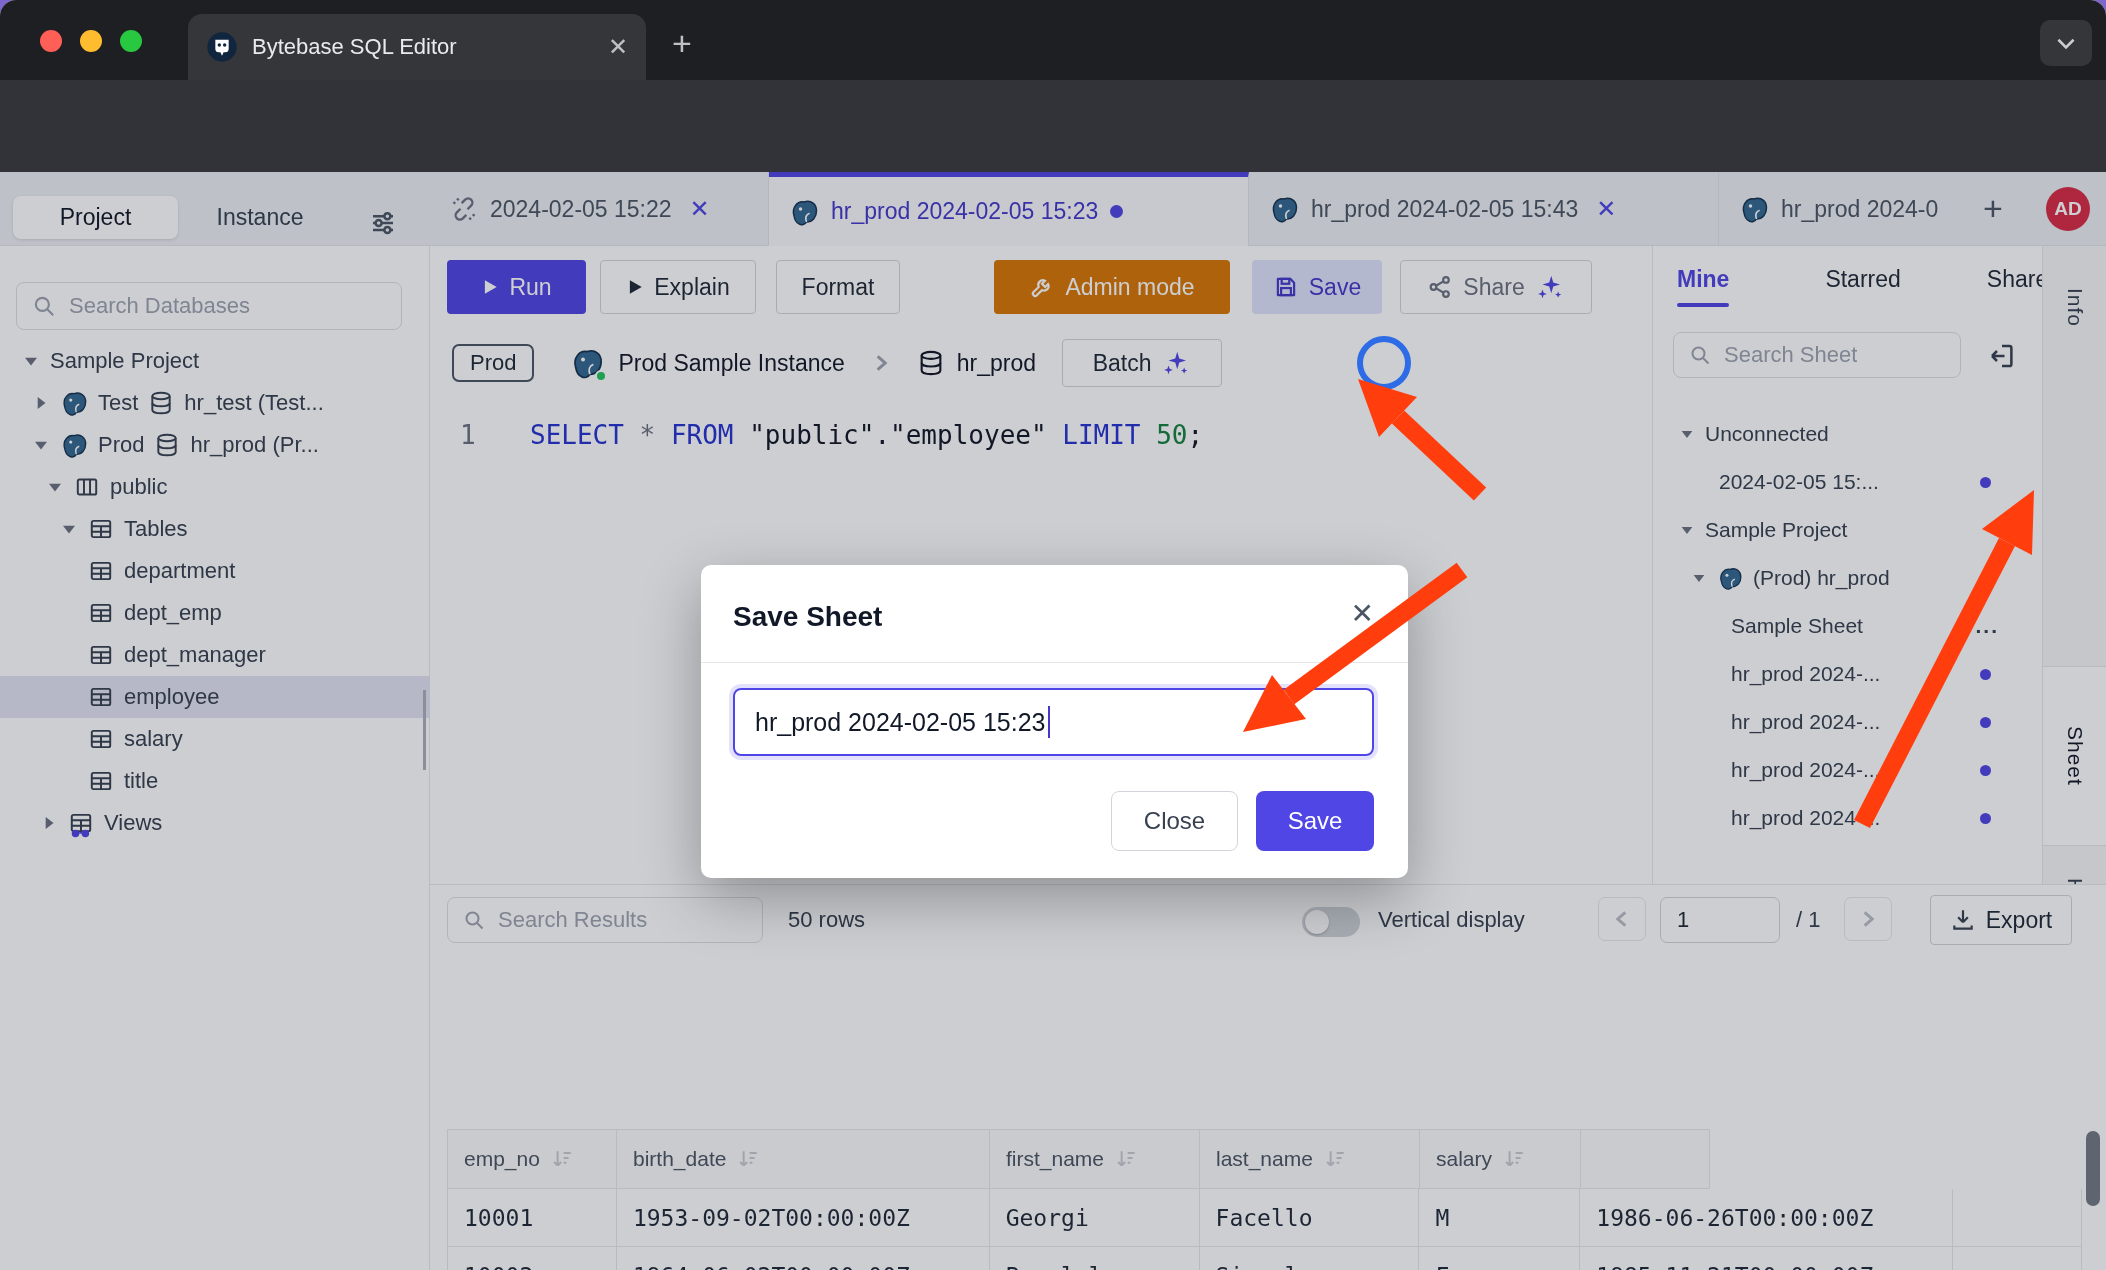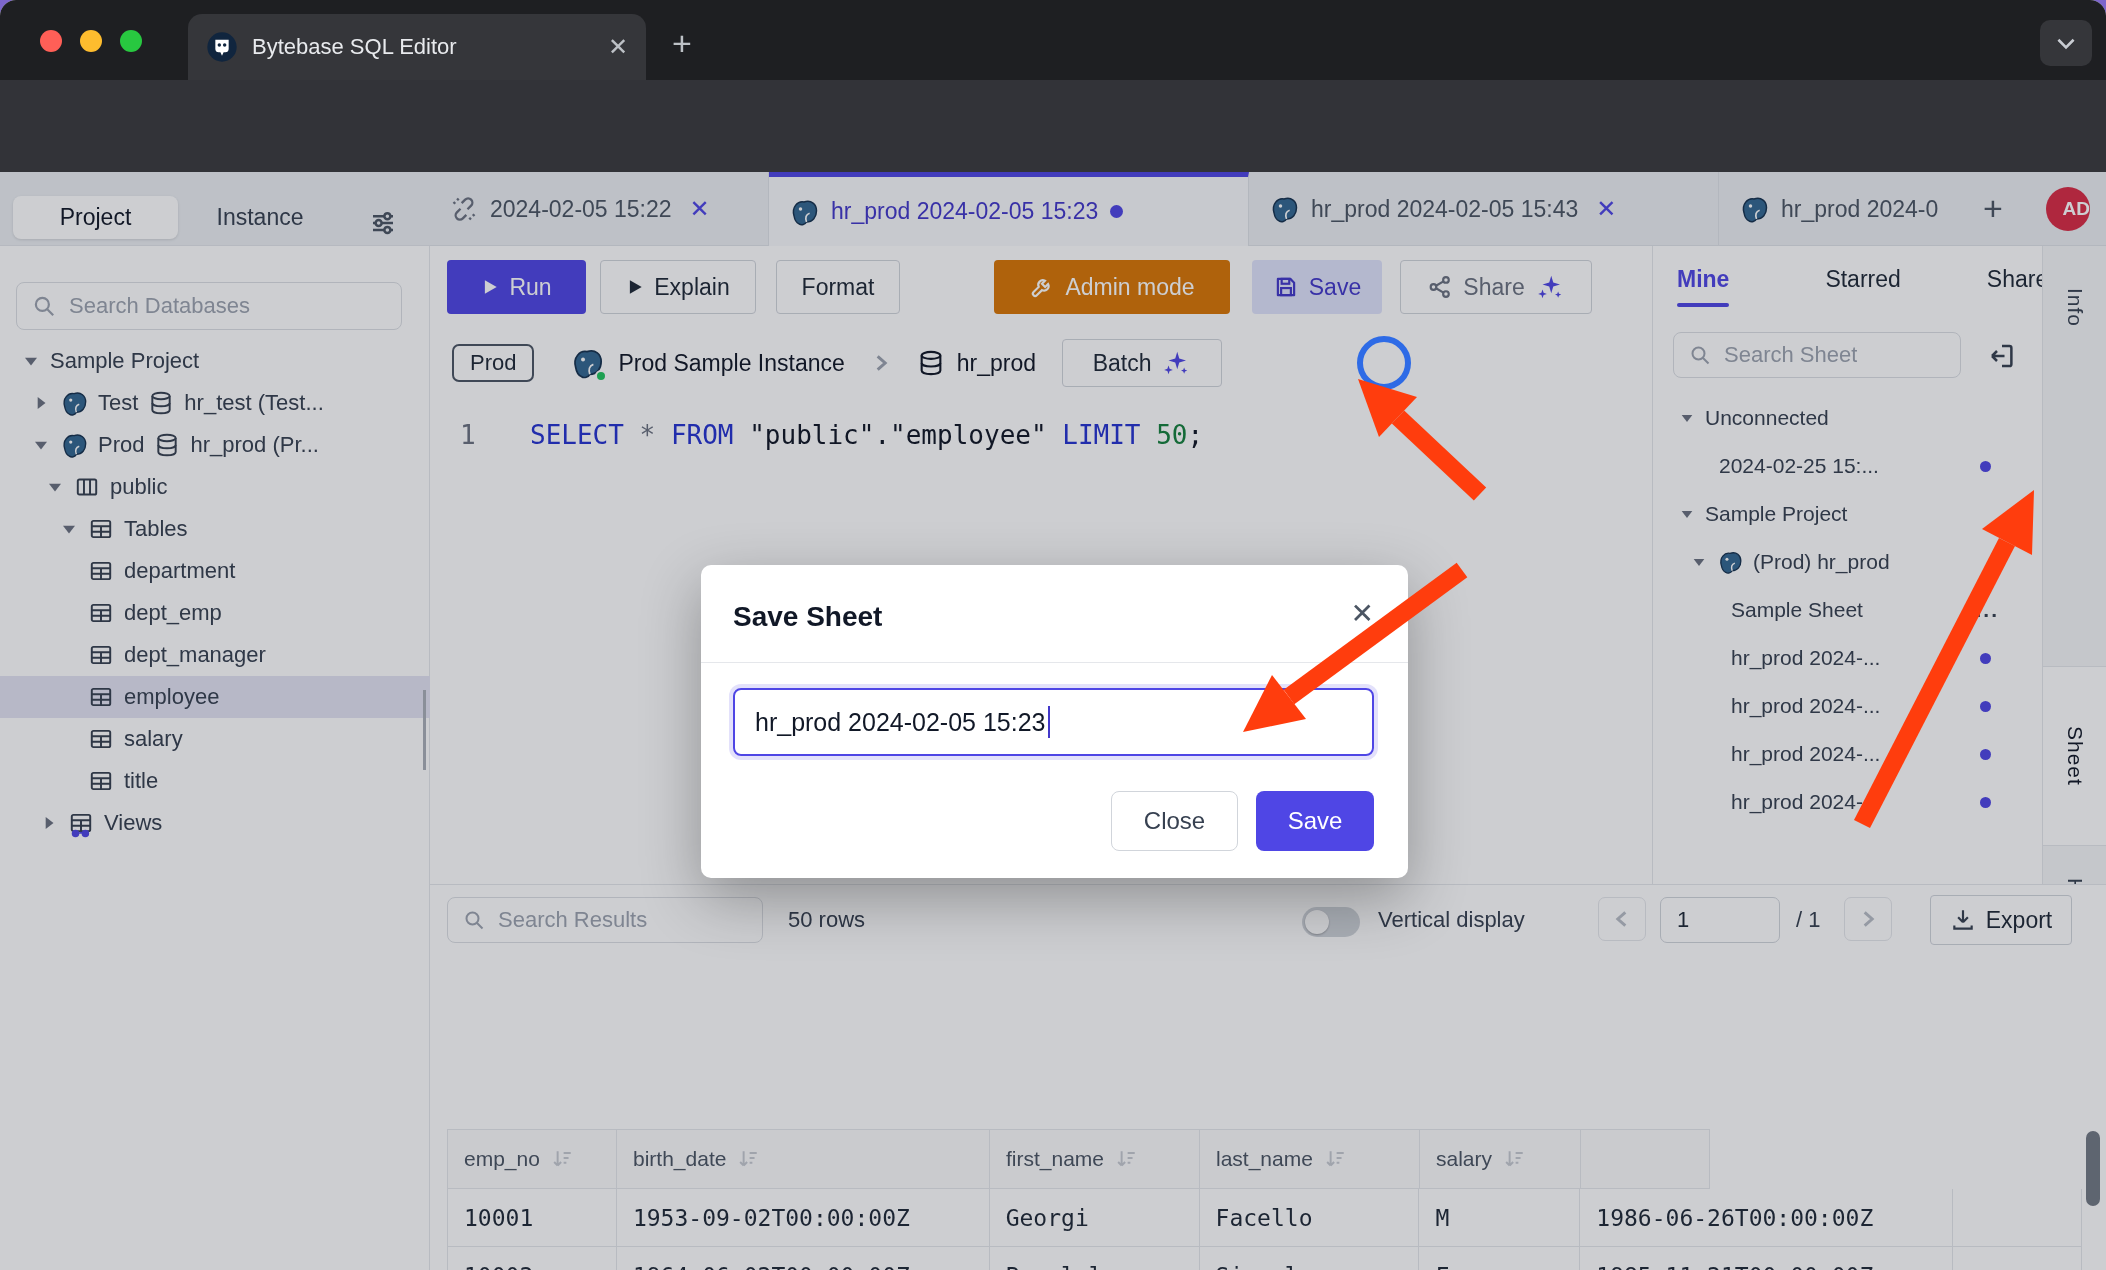--- a/index.html
+++ b/index.html
@@ -30,21 +30,21 @@
   .trow{height:42px;display:flex;align-items:center;gap:10px;font-size:22px;color:#374151;white-space:nowrap;overflow:hidden}
   .trow.sel{background:#e3e4f3}
   .splitter{position:absolute;left:422px;top:518px;width:12px;height:80px;display:flex;gap:4px;justify-content:center}
   .splitter i{width:3px;height:80px;background:#aab0b9;display:block}
   
   .etabs{position:absolute;left:430px;top:0;width:1676px;height:74px;background:#eceff3;border-bottom:1px solid #dfe2e7;display:flex}
   .etab{height:74px;display:flex;align-items:center;gap:12px;padding:16px 20px;border-right:1px solid #dfe2e7;font-size:23px;color:#4b5563;white-space:nowrap;overflow:hidden}
   .etab .x{color:#4f46e5;font-size:24px;margin-left:6px}
   .etab.active{background:#f8f9fb;border-top:5px solid #4f46e5;color:#4338ca}
   .dot{width:13px;height:13px;border-radius:50%;background:#4f46e5;display:inline-block}
-  .avatar{position:absolute;left:2046px;top:15px;width:44px;height:44px;border-radius:50%;background:#d92c45;color:#fff;font-size:19px;font-weight:bold;display:flex;align-items:center;justify-content:flex-end}
+  .avatar{position:absolute;left:2046px;top:15px;width:44px;height:44px;border-radius:50%;background:#d92c45;color:#fff;font-size:19px;font-weight:bold;display:flex;align-items:center;justify-content:center}
   
   .edcol{position:absolute;left:430px;top:74px;width:1222px;height:638px;background:#fff}
   .btn{display:inline-flex;align-items:center;justify-content:center;gap:10px;border-radius:4px;font-size:23px;height:54px;border:1px solid transparent}
   .btn.ghost{background:#fff;border-color:#d1d5db;color:#1f2937}
   .toolbar{position:absolute;left:0;top:0;width:1222px;height:86px}
   .crumb{position:absolute;left:0;top:86px;width:1222px;height:62px;display:flex;align-items:center}
   .env-badge{border:2px solid #4b5563;border-radius:7px;color:#1f2937;font-size:22px;font-weight:500;padding:4px 16px}
   .codeline{position:absolute;left:0;top:148px;width:1222px;height:490px;background:#fff}
   .gutter{position:absolute;left:30px;top:26px;font:26px "DejaVu Sans Mono",monospace;color:#6b7280}
   .code{position:absolute;left:100px;top:26px;font:26px "DejaVu Sans Mono",monospace;color:#111827;white-space:pre}
@@ -534,31 +534,31 @@
               </svg>
             </span>
         <span style="overflow:hidden;white-space:nowrap">Search Sheet</span>
       </div>
       <span class="abs ic" style="left:334px;top:95px;width:30px;height:30px;color:#374151">
             <svg width="100%" height="100%" viewBox="0 0 24 24" fill="none" stroke="currentColor" stroke-width="2">
               <path d="M12 4 H18 A1.5 1.5 0 0 1 19.5 5.5 V18.5 A1.5 1.5 0 0 1 18 20 H12"></path>
               <path d="M14 12 H4 M4 12 L8 8 M4 12 L8 16"></path>
             </svg>
           </span>
-      <div class="abs" style="left:0;top:148px;width:390px">
+      <div class="abs" style="left:0;top:164px;width:390px">
         <div class="srow" style="padding-left:26px">
           <span class="ic" style="width:16px;height:16px">
                 <svg width="100%" height="100%" viewBox="0 0 12 12">
                   <path d="M2 3.8 L10 3.8 L6 9 Z" fill="#6b7280"></path>
                 </svg>
               </span>
           <span>Unconnected</span>
         </div>
         <div class="srow" style="padding-left:66px">
-          <span>2024-02-25 15:...</span>
+          <span>2024-02-05 15:...</span>
           <span class="dot" style="margin-left:auto;margin-right:52px;width:11px;height:11px"></span>
         </div>
         <div class="srow" style="padding-left:26px">
           <span class="ic" style="width:16px;height:16px">
                 <svg width="100%" height="100%" viewBox="0 0 12 12">
                   <path d="M2 3.8 L10 3.8 L6 9 Z" fill="#6b7280"></path>
                 </svg>
               </span>
           <span>Sample Project</span>
         </div>

